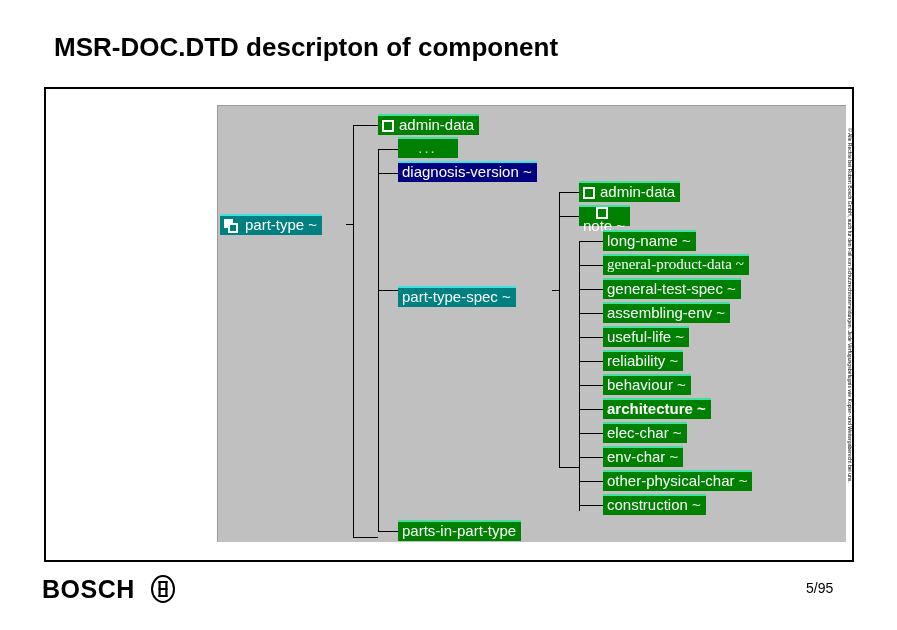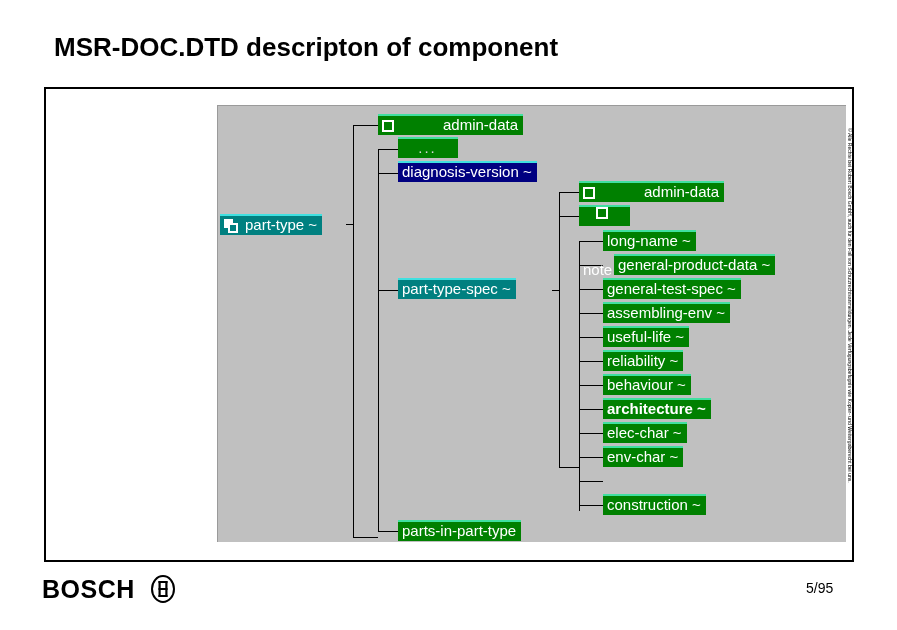--- a/index.html
+++ b/index.html
@@ -32,21 +32,21 @@
   .node{
     position:absolute;height:21px;box-sizing:border-box;
     display:flex;align-items:center;
     font-size:15px;line-height:15px;color:#ffffff;
     white-space:nowrap;padding:0 5px 0 4px;
     font-family:"Liberation Sans",sans-serif;
   }
   .node .label{display:inline-block;transform:translateY(-1px);}
 
   
-  .node.green{background:#008000;border-top:2px solid #40e0a0;gap:44px;}
+  .node.green{background:#008000;border-top:2px solid #40e0a0;}
   
   .node.teal{background:#008080;border-top:2px solid #40e0e0;}
   
   .node.navy{background:#000080;border-top:2px solid #40e0e0;}
   
   .node.ellipsis{background:#008000;border-top:2px solid #40e0a0;
                  font-size:15px;letter-spacing:2px;color:#d8d8d8;}
 
   
   .sq-icon{
@@ -150,42 +150,42 @@
     </div>
 
     <div class="node ellipsis" style="left:180px;top:31px;width:60px;justify-content:center;">
       <span class="label">...</span>
     </div>
 
     <div class="node navy" style="left:180px;top:55px;">
       <span class="label">diagnosis-version ~</span>
     </div>
 
-    <div class="node teal" style="left:180px;top:172px;">
+    <div class="node teal" style="left:180px;top:180px;">
       <span class="label">part-type-spec ~</span>
     </div>
 
     <div class="node green" style="left:180px;top:414px;">
       <span class="label">parts-in-part-type</span>
     </div>
 
     <div class="node green" style="left:361px;top:75px;">
       <span class="sq-icon"></span>
       <span class="label">admin-data</span>
     </div>
 
     <div class="node green" style="left:361px;top:99px;flex-direction:column;">
       <span class="sq-icon"></span>
       <span class="label">note ~</span>
     </div>
 
     <div class="node green" style="left:385px;top:124px;">
       <span class="label">long-name ~</span>
     </div>
-    <div class="node green" style="left:396px;top:148px;">
+    <div class="node green" style="left:385px;top:148px;font-family:Liberation Serif, serif;">
       <span class="label">general-product-data ~</span>
     </div>
     <div class="node green" style="left:385px;top:172px;">
       <span class="label">general-test-spec ~</span>
     </div>
     <div class="node green" style="left:385px;top:196px;justify-content:flex-end;">
       <span class="label">assembling-env ~</span>
     </div>
     <div class="node green" style="left:385px;top:220px;text-align:right;">
       <span class="label">useful-life ~</span>
@@ -197,20 +197,23 @@
       <span class="label">behaviour ~</span>
     </div>
     <div class="node green" style="left:385px;top:292px;font-weight:bold;">
       <span class="label">architecture ~</span>
     </div>
     <div class="node green" style="left:385px;top:316px;">
       <span class="label">elec-char ~</span>
     </div>
     <div class="node green" style="left:385px;top:340px;">
       <span class="label">env-char ~</span>
+    </div>
+    <div class="node green" style="left:385px;top:364px;">
+      <span class="label">other-physical-char ~</span>
     </div>
     <div class="node green" style="left:385px;top:388px;">
       <span class="label">construction ~</span>
     </div>
 
   </div>
 
   <div class="vcopy">© Alle Rechte bei Robert Bosch GmbH, auch für den Fall von Schutzrechtsanmeldungen. Jede Verfügungsbefugnis wie Kopier- und Weitergaberecht bei uns.</div>
 
   <div class="bosch-word">BOSCH</div>

